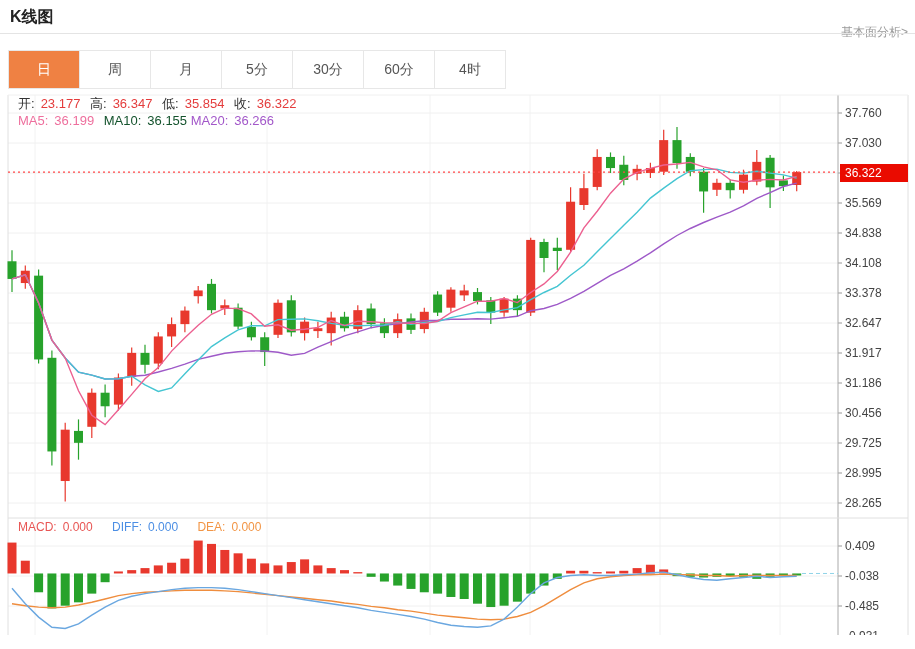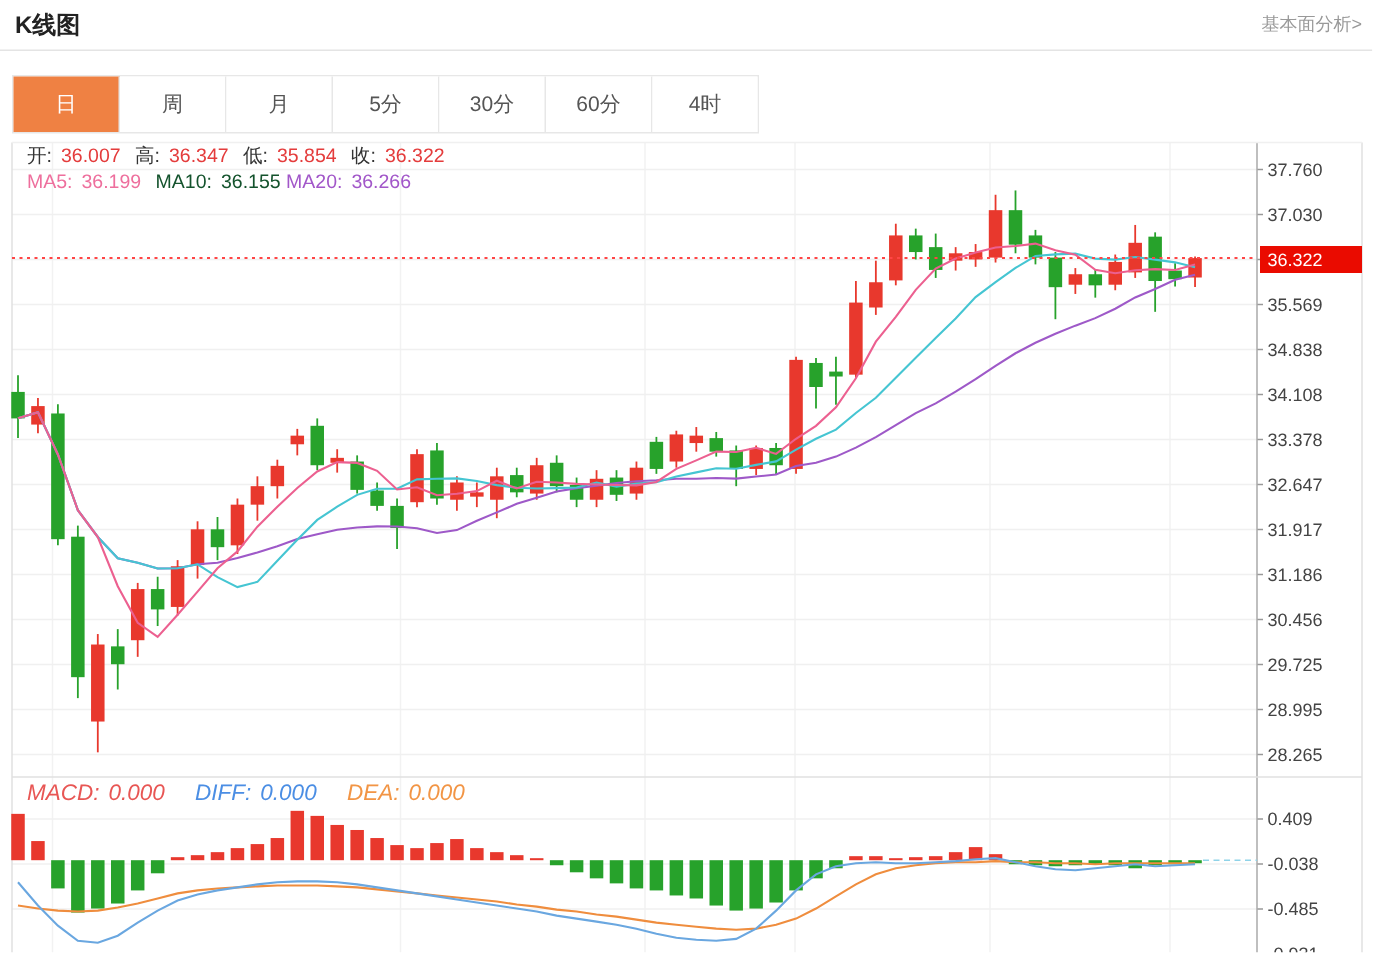--- a/index.html
+++ b/index.html
@@ -1,18 +1,18 @@
 <!DOCTYPE html>
 <html><head>
 <meta charset="utf-8">
 <style>
   html,body{margin:0;padding:0;background:#fff;font-family:"Liberation Sans","DejaVu Sans",sans-serif;}
   #app{position:relative;width:915px;height:635px;background:#fff;overflow:hidden;}
   .page-title{position:absolute;left:10px;top:7px;font-size:16px;font-weight:bold;color:#222;}
-  .fund-link{position:absolute;right:7px;top:8px;font-size:12px;color:#999;text-decoration:none;cursor:pointer;}
+  .fund-link{position:absolute;right:7px;top:24px;font-size:12px;color:#999;text-decoration:none;cursor:pointer;}
   .header-divider{position:absolute;left:0;top:33px;width:915px;height:0;border-top:1px solid #e4e4e4;}
   .tabbar{position:absolute;left:8px;top:50px;display:flex;border:1px solid #e7e7e7;background:#fff;}
   .tab{width:70px;height:37px;line-height:37px;text-align:center;font-size:14px;color:#555;border-right:1px solid #e7e7e7;cursor:pointer;background:#fff;}
   .tab:last-child{border-right:none;}
   .tab.active{background:#ef8143;color:#fff;}
   .legend-row{position:absolute;left:18px;font-size:13px;white-space:nowrap;z-index:3;}
   .legend-row span{margin-right:6px;}
   .lbl{color:#333;}
   .val-red{color:#e43c3c;}
   .ma5{color:#ee6f9d;} .ma10{color:#14532d;} .ma20{color:#a257c9;}
@@ -294,30 +294,30 @@
         <rect x="778.9000000000001" y="573.47" width="9" height="2.6864000000000487" fill="#27a22b"></rect>
         <rect x="792.2" y="573.47" width="9" height="2.0148000000000366" fill="#27a22b"></rect>
         <polyline points="12,603.7 25.3,605.7 38.6,607.1 51.900000000000006,607.7 65.2,607.1 78.5,605.0 91.80000000000001,602.3 105.10000000000001,599.0 118.4,595.6 131.7,593.6 145,592.3 158.3,591.6 171.60000000000002,590.9 184.9,590.3 198.20000000000002,590.3 211.5,590.3 224.8,590.9 238.10000000000002,591.6 251.4,592.9 264.70000000000005,594.3 278,595.6 291.3,597.0 304.6,598.3 317.90000000000003,599.7 331.20000000000005,601.0 344.5,603.0 357.8,604.4 371.1,606.4 384.40000000000003,607.7 397.70000000000005,609.7 411,611.1 424.3,613.1 437.6,615.1 450.90000000000003,616.5 464.20000000000005,617.8 477.5,619.1 490.8,619.8 504.1,619.1 517.4000000000001,616.5 530.7,612.4 544,605.7 557.3000000000001,597.6 570.6,589.6 583.9,582.9 597.2,578.8 610.5,576.8 623.8000000000001,575.5 637.1,574.8 650.4000000000001,574.8 663.7,574.1 677,574.8 690.3000000000001,574.8 703.6,575.5 716.9000000000001,575.5 730.2,576.2 743.5,575.5 756.8000000000001,575.5 770.1,575.5 783.4000000000001,575.5 796.7,575.5" fill="none" stroke="#ef8d3e" stroke-width="1.4"></polyline>
         <polyline points="12,588.2 25.3,603.7 38.6,617.1 51.900000000000006,627.2 65.2,628.5 78.5,623.8 91.80000000000001,615.1 105.10000000000001,607.1 118.4,600.3 131.7,596.3 145,593.6 158.3,591.6 171.60000000000002,589.6 184.9,588.2 198.20000000000002,587.6 211.5,587.6 224.8,588.2 238.10000000000002,589.6 251.4,591.6 264.70000000000005,593.6 278,595.6 291.3,597.6 304.6,599.7 317.90000000000003,601.7 331.20000000000005,603.7 344.5,605.7 357.8,607.7 371.1,610.4 384.40000000000003,612.4 397.70000000000005,614.4 411,616.5 424.3,619.1 437.6,622.5 450.90000000000003,625.2 464.20000000000005,626.5 477.5,627.2 490.8,625.9 504.1,619.1 517.4000000000001,607.1 530.7,593.6 544,582.9 557.3000000000001,577.5 570.6,575.5 583.9,574.8 597.2,575.5 610.5,575.5 623.8000000000001,574.8 637.1,574.1 650.4000000000001,572.8 663.7,572.1 677,574.8 690.3000000000001,577.5 703.6,579.5 716.9000000000001,580.2 730.2,578.8 743.5,577.5 756.8000000000001,576.2 770.1,577.5 783.4000000000001,576.8 796.7,576.2" fill="none" stroke="#6aa7e0" stroke-width="1.4"></polyline>
         <line x1="802" y1="573.47" x2="838" y2="573.47" stroke="#8fd3e8" stroke-dasharray="4,3"></line>
       </g>
       <line x1="8" y1="646" x2="908" y2="646" stroke="#1a1a1a" stroke-width="2"></line>
     </svg>
 
   <div class="legend-row" style="top:95px;">
-    <span class="lbl">开:</span><span class="val-red">36.007</span>
+    <span class="lbl">开:</span><span class="val-red">23.177</span>
     <span class="lbl">高:</span><span class="val-red">36.347</span>
     <span class="lbl">低:</span><span class="val-red">35.854</span>
     <span class="lbl">收:</span><span class="val-red">36.322</span>
   </div>
   <div class="legend-row" style="top:113px;">
     <span class="ma5">MA5:</span><span class="ma5" style="">36.199</span>
     <span class="ma10">MA10:</span><span class="ma10" style="margin-right:0;">36.155</span>
     <span class="ma20">MA20:</span><span class="ma20">36.266</span>
   </div>
-  <div class="legend-row" style="top:520px;font-size:15px;font-style:italic;">
+  <div class="legend-row" style="top:520px;font-size:12px;">
     <span class="macd-t">MACD:</span><span class="macd-t" style="margin-right:16px;">0.000</span>
     <span class="diff-t">DIFF:</span><span class="diff-t" style="margin-right:16px;">0.000</span>
     <span class="dea-t">DEA:</span><span class="dea-t">0.000</span>
   </div>
 
   <div id="price-badge">36.322</div>
 </div>
 
 </body></html>

